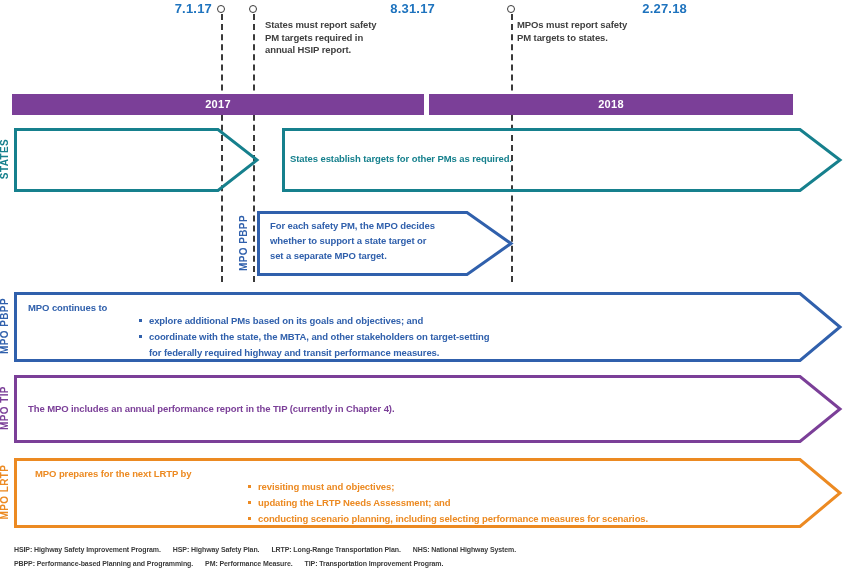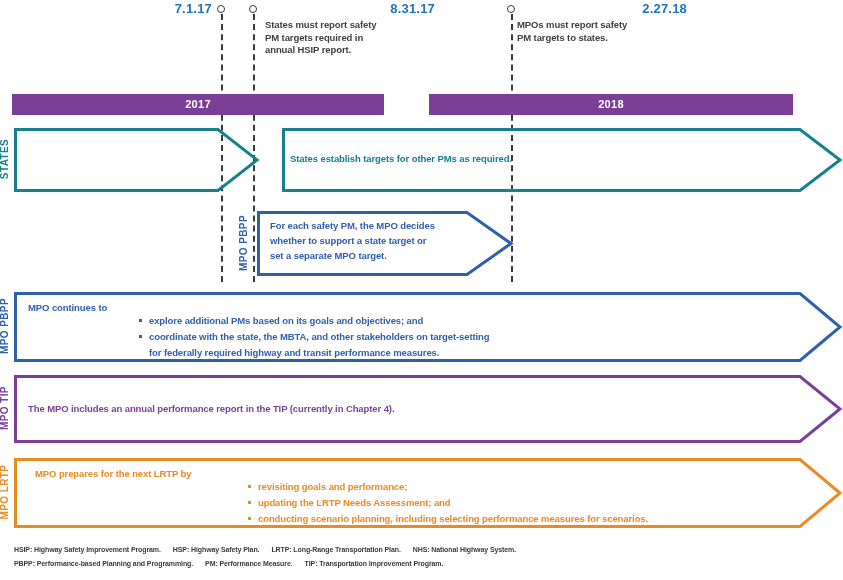--- a/index.html
+++ b/index.html
@@ -15,21 +15,21 @@
   .m-date{font-size:13px;font-weight:bold;color:var(--date_blue);letter-spacing:.2px;text-align:right;}
   .m-desc{font-size:9.5px;font-weight:bold;color:var(--text_dark);line-height:12.5px;
           margin-top:3px;white-space:pre-line;letter-spacing:-.1px;}
   .circle{position:absolute;top:5px;width:6px;height:6px;border:1.5px solid #3a3a3a;
           border-radius:50%;background:#fff;z-index:4;}
   .dash{position:absolute;top:14px;height:268px;width:0;border-left:2px dashed #3a3a3a;z-index:1;}
   
   .year{position:absolute;top:94px;height:21px;background:var(--purple);color:#fff;
         font-size:11px;font-weight:bold;text-align:center;line-height:21px;
         letter-spacing:.3px;z-index:2;}
-  .y2017{left:12px;width:372px;}
+  .y2017{left:12px;width:412px;}
   .y2018{left:429px;width:364px;}
   
   .shapes{position:absolute;left:0;top:0;z-index:3;}
   .shapes polygon{fill:none;stroke-width:3;stroke-linejoin:miter;}
   .s-teal{stroke:var(--teal);}  .s-blue{stroke:var(--blue);}
   .s-purple{stroke:var(--purple);} .s-orange{stroke:var(--orange);}
   
   .vlabel{position:absolute;width:120px;text-align:center;font-size:10px;font-weight:bold;
           letter-spacing:.4px;line-height:12px;transform:rotate(-90deg);z-index:4;white-space:nowrap;}
   
@@ -98,20 +98,20 @@
 set a separate MPO target.</div>
   <div class="ltext c-teal" style="left:290px;top:153px;">States establish targets for other PMs as required.</div>
 
   <div class="ltext c-blue" style="left:28px;top:302px;">MPO continues to</div>
   <ul class="bullets ltext c-blue" style="left:126px;top:301px;width:470px;"><li>explore additional PMs based on its goals and objectives; and</li><li>coordinate with the state, the MBTA, and other stakeholders on target-setting
 for federally required highway and transit performance measures.</li></ul>
 
   <div class="ltext c-purple" style="left:28px;top:403px;">The MPO includes an annual performance report in the TIP (currently in Chapter 4).</div>
 
   <div class="ltext c-orange" style="left:35px;top:468px;">MPO prepares for the next LRTP by</div>
-  <ul class="bullets ltext c-orange" style="left:235px;top:467px;width:540px;"><li>revisiting goals and performance;</li><li>updating the LRTP Needs Assessment; and</li><li>conducting scenario planning, including selecting performance measures for scenarios.</li></ul>
+  <ul class="bullets ltext c-orange" style="left:235px;top:467px;width:540px;"><li>revisiting must and objectives;</li><li>updating the LRTP Needs Assessment; and</li><li>conducting scenario planning, including selecting performance measures for scenarios.</li></ul>
 
   <div class="footnotes">
     <div class="foot-line"><span>HSIP: Highway Safety Improvement Program.</span><span>HSP: Highway Safety Plan.</span><span>LRTP: Long-Range Transportation Plan.</span><span>NHS: National Highway System.</span></div>
     <div class="foot-line"><span>PBPP: Performance-based Planning and Programming.</span><span>PM: Performance Measure.</span><span>TIP: Transportation Improvement Program.</span></div>
   </div>
 
 </div>
 
 </body></html>

